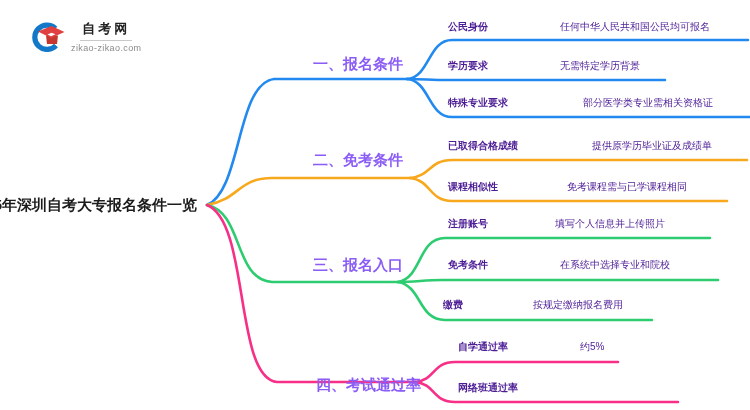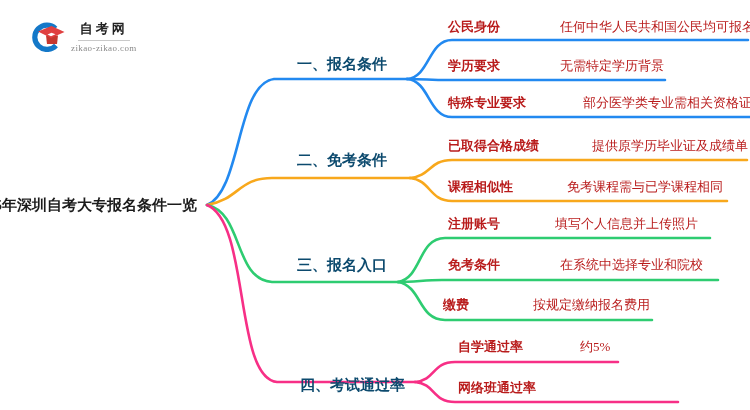--- a/index.html
+++ b/index.html
@@ -1,37 +1,37 @@
 <!DOCTYPE html>
 <html style="--blue: #2289f0; --orange: #f8a81c; --green: #2ecc71; --pink: #f72f86; --logo_red: #e04040; --logo_blue: #1478c8;"><head>
 <meta charset="utf-8">
 <style>
   html,body{margin:0;padding:0;background:#fff;}
   #canvas{
     position:relative;width:750px;height:410px;background:#fff;overflow:hidden;
-    font-family:Liberation Serif, serif;
+    font-family:Liberation Sans, sans-serif;
   }
   svg.connectors{position:absolute;left:0;top:0;width:750px;height:410px;}
   .st{fill:none;stroke-width:2.6;stroke-linecap:round;stroke-linejoin:round;}
   .st.blue{stroke:var(--blue,#2289f0);}
   .st.orange{stroke:var(--orange,#f8a81c);}
   .st.green{stroke:var(--green,#2ecc71);}
   .st.pink{stroke:var(--pink,#f72f86);}
 
   .central{
     position:absolute;right:553px;top:194px;height:22px;line-height:22px;
     font-size:15px;font-weight:700;color:#1b1b1b;white-space:nowrap;
   }
   .branch-label{
     position:absolute;height:18px;line-height:18px;font-size:15px;font-weight:700;
-    color:#0c4a6e;white-space:nowrap;
+    color:#8b5cf6;white-space:nowrap;margin-left:16px;
   }
   .leaf{position:absolute;left:0;top:0;width:750px;height:18px;}
   .leaf span{
-    position:absolute;height:18px;line-height:18px;font-size:13px;color:#b91c1c;
+    position:absolute;height:18px;line-height:18px;font-size:10px;color:#4c1d95;
     white-space:nowrap;
   }
   .leaf .l{font-weight:600;}
 
   .logo{position:absolute;left:29px;top:20px;display:flex;align-items:center;gap:6px;}
   .logo-icon{width:36px;height:30px;}
   .logo-text{display:flex;flex-direction:column;align-items:center;}
   .site-name{
     font-size:13px;font-weight:700;color:#222;letter-spacing:3px;
     padding:0 2px 2px 2px;border-bottom:1px solid #c9c9c9;

